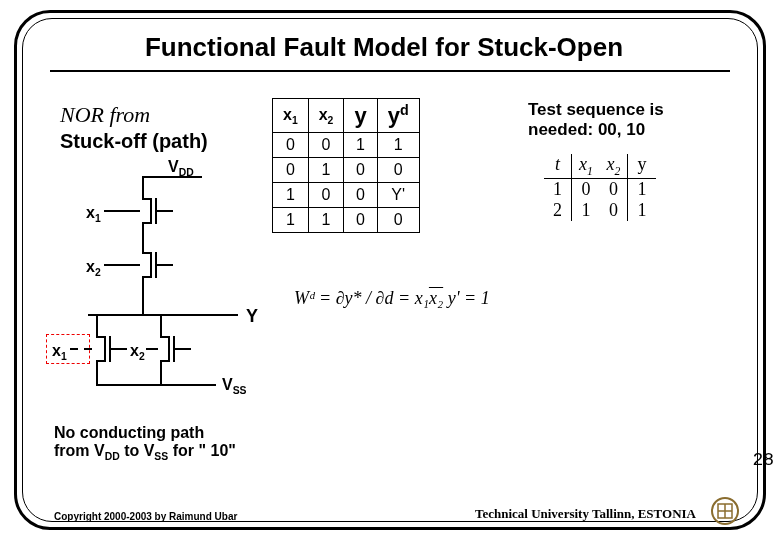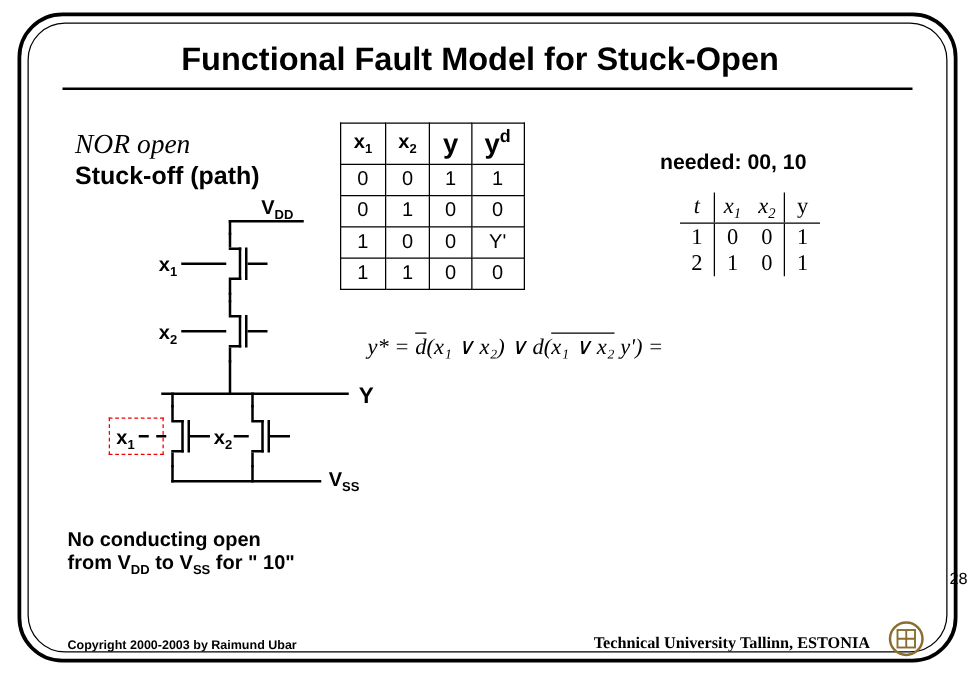--- a/index.html
+++ b/index.html
@@ -75,21 +75,21 @@
     position: absolute; left: 544px; top: 154px;
     font-size: 18px;
   }
   .stable-row { display: flex; }
   .stable-row > span { width: 28px; text-align: center; }
   .it { font-style: italic; }
   .stable-head { border-bottom: 1px solid #000; }
   .vline { border-right: 1px solid #000; }
 
   
-  .circuit { position: absolute; left: 58px; top: 158px; width: 220px; height: 270px; margin-left: 41px; }
+  .circuit { position: absolute; left: 58px; top: 158px; width: 220px; height: 270px; }
   .wire { position: absolute; background: #000; }
   .label { position: absolute; font-family: Arial, sans-serif; font-size: 16px; font-weight: bold; }
 
   
   .trans {
     position: absolute; width: 16px; height: 30px;
   }
   .trans .drain { position: absolute; left: 2px; top: -10px; width: 2px; height: 12px; background:#000; }
   .trans .source { position: absolute; left: 2px; top: 28px; width: 2px; height: 12px; background:#000; }
   .trans .leg1 { position: absolute; left: 2px; top: 2px; width: 10px; height: 2px; background:#000; }
@@ -119,33 +119,33 @@
   .uni {
     position: absolute; right: 84px; bottom: 18px;
     font-family: "Times New Roman", serif; font-weight: bold; font-size: 13px;
   }
   .logo {
     position: absolute; right: 40px; bottom: 14px;
     width: 30px; height: 30px;
   }
   .pagenum {
     position: absolute; right: 6px; bottom: 70px;
-    font-family: Liberation Sans, sans-serif; font-size: 13px;
+    font-family: Liberation Mono, monospace; font-size: 18px;
   }
 </style>
 </head>
 <body>
 
 <div class="outer-frame"></div>
 <div class="inner-frame"></div>
 
 <div class="title">Functional Fault Model for Stuck-Open</div>
 <div class="title-rule"></div>
 
-<div class="gate-label">NOR open</div>
+<div class="gate-label">NOR from</div>
 <div class="stuck-label">Stuck-off (path)</div>
 
 <table class="ttable">
   <tbody>
       <tr>
     <th><span>x<sub>1</sub></span></th>
     <th><span>x<sub>2</sub></span></th>
     <th class="big"><span>y</span></th>
     <th class="big"><span>y<sup>d</sup></span></th>
   </tr>
@@ -170,21 +170,21 @@
   <tr>
     <td>1</td>
     <td>1</td>
     <td>0</td>
     <td>0</td>
   </tr>
 </tbody>
   </table>
 
 <div class="test-seq">
-  <br>
+  <span>Test sequence is</span><br>
   <span>needed: 00, 10</span>
 </div>
 
 <div class="stable">
   <div class="stable-row stable-head">
     <span class="it vline">t</span>
     <span class="it"><span>x<sub>1</sub></span></span>
     <span class="it vline"><span>x<sub>2</sub></span></span>
     <span>y</span>
   </div>
@@ -266,27 +266,27 @@
   <div class="label" style="left:72px;top:184px;"><span>x</span><sub>2</sub></div>
   <div class="wire" style="left:88px;top:190px;width:12px;height:2px;"></div>
 
   <div class="wire" style="left:38px;top:214px;width:2px;height:14px;"></div>
   <div class="wire" style="left:102px;top:214px;width:2px;height:14px;"></div>
   <div class="wire" style="left:38px;top:226px;width:120px;height:2px;"></div>
   <div class="label" style="left:164px;top:218px;text-align:center;"><span>V</span><sub>SS</sub></div>
 </div>
 
 <div class="equations">
-  <div class="eq">
-    <span class="it">y* = </span><span class="ov it">d</span><span class="it">(x₁ ∨ x₂) ∨ d(</span><span class="ov it">x₁ ∨ x₂</span><span class="it"> y') =</span>
+  <div class="eq" style="margin-top:30px;">
+    <span class="it">Wᵈ = ∂y* / ∂d = x₁</span><span class="ov it">x₂</span><span class="it"> y' = 1</span>
   </div>
 </div>
 
 <div class="nopath">
-  <span>No conducting open</span><br>
+  <span>No conducting path</span><br>
   <span>from V</span><sub>DD</sub><span> to V</span><sub>SS</sub><span> for " 10"</span>
 </div>
 
 <div class="copyright">Copyright 2000-2003 by Raimund Ubar</div>
 <div class="uni">Technical University Tallinn, ESTONIA</div>
 <svg class="logo" viewBox="0 0 30 30">
   <circle cx="15" cy="15" r="13" fill="none" stroke="#8a6d2f" stroke-width="2"></circle>
   <rect x="8" y="8" width="14" height="14" fill="none" stroke="#8a6d2f" stroke-width="1.5"></rect>
   <line x1="8" y1="15" x2="22" y2="15" stroke="#8a6d2f" stroke-width="1.5"></line>
   <line x1="15" y1="8" x2="15" y2="22" stroke="#8a6d2f" stroke-width="1.5"></line>

